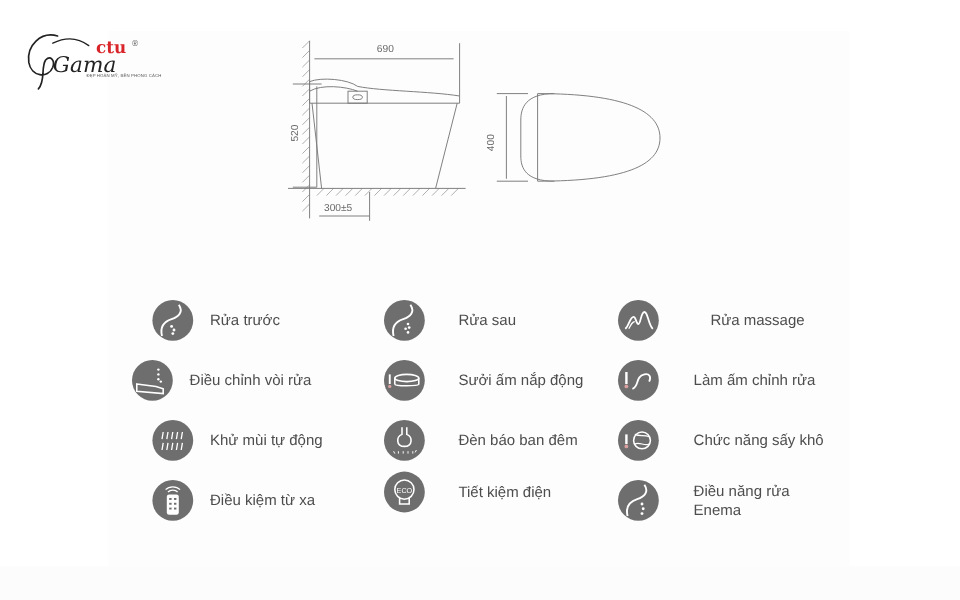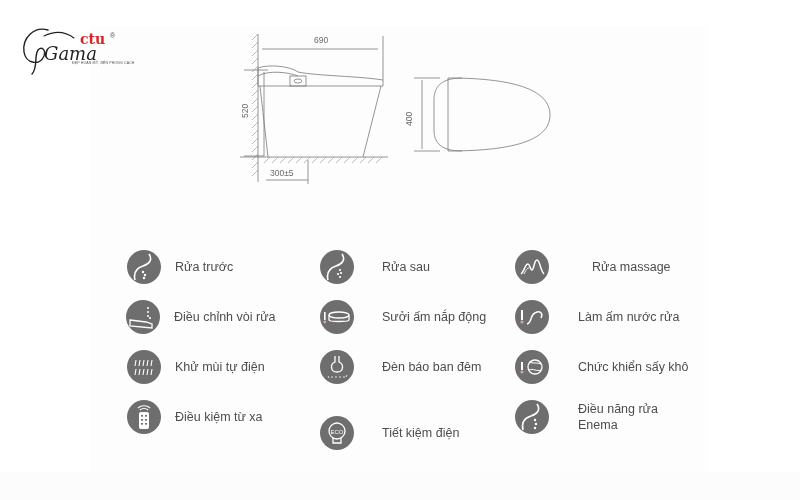--- a/index.html
+++ b/index.html
@@ -134,21 +134,21 @@
 <div class="feature" style="left:515px; top:250px;">
   <div class="icon">
     <svg width="34" height="34" viewBox="0 0 34 34">
         <path d="M6 24 C9 22 10 14 13 14 C15 14 15 20 17 20 C19 20 19 10 22 10 C25 10 25 20 29 24" fill="none" stroke="#fff" stroke-width="1.5"></path>
         <path d="M9 24 C11 20 12 18 14 18" fill="none" stroke="#fff" stroke-width="1"></path>
       </svg>
   </div>
   <span class="label" style="left:77px; top:9px;">Rửa massage</span>
 </div>
 
-<div class="feature" style="left:126px; top:300px;">
+<div class="feature" style="left:110px; top:300px;">
   <div class="icon">
     <svg width="34" height="34" viewBox="0 0 34 34">
         <path d="M4 20 L20 22 L26 24 L26 28 L4 26 Z" fill="none" stroke="#fff" stroke-width="1.3"></path>
         <circle cx="22" cy="8" r="1" fill="#fff"></circle>
         <circle cx="22" cy="12" r="1" fill="#fff"></circle>
         <circle cx="22" cy="16" r="1" fill="#fff"></circle>
         <circle cx="24" cy="18" r="1" fill="#fff"></circle>
       </svg>
   </div>
   <span class="label" style="left:48px; top:9px;">Điều chỉnh vòi rửa</span>
@@ -165,33 +165,33 @@
   <span class="label" style="left:62px; top:9px;">Sưởi ấm nắp động</span>
 </div>
 <div class="feature" style="left:515px; top:300px;">
   <div class="icon">
     <svg width="34" height="34" viewBox="0 0 34 34">
         <rect x="6" y="10" width="2" height="10" fill="#fff"></rect>
         <circle cx="7" cy="22" r="1.6" fill="#d9a0a0"></circle>
         <path d="M12 24 C18 22 14 14 22 12 C26 11 28 14 26 18" fill="none" stroke="#fff" stroke-width="1.5"></path>
       </svg>
   </div>
-  <span class="label" style="left:63px; top:9px;">Làm ấm nước rửa</span>
+  <span class="label" style="left:63px; top:9px;">Làm ấm chỉnh rửa</span>
 </div>
 
 <div class="feature" style="left:127px; top:350px;">
   <div class="icon">
     <svg width="34" height="34" viewBox="0 0 34 34">
         <g stroke="#fff" stroke-width="1.1">
           <path d="M9 10 L8 16 M13 10 L12 16 M17 10 L16 16 M21 10 L20 16 M25 10 L24 16"></path>
           <path d="M9 19 L8 25 M13 19 L12 25 M17 19 L16 25 M21 19 L20 25 M25 19 L24 25"></path>
         </g>
       </svg>
   </div>
-  <span class="label" style="left:48px; top:9px;">Khử mùi tự điện</span>
+  <span class="label" style="left:48px; top:9px;">Khử mùi tự động</span>
 </div>
 <div class="feature" style="left:320px; top:350px;">
   <div class="icon">
     <svg width="34" height="34" viewBox="0 0 34 34">
         <path d="M15 6 L15 12 C10 14 10 22 17 22 C24 22 24 14 19 12 L19 6" fill="none" stroke="#fff" stroke-width="1.3"></path>
         <g stroke="#fff" stroke-width="0.8">
           <path d="M8 26 L9 28 M12 26 L12 28 M16 26 L16 28 M20 26 L20 28 M24 26 L24 28 M27 25 L26 27"></path>
         </g>
       </svg>
   </div>
@@ -199,41 +199,41 @@
 </div>
 <div class="feature" style="left:515px; top:350px;">
   <div class="icon">
     <svg width="34" height="34" viewBox="0 0 34 34">
         <rect x="6" y="12" width="2" height="8" fill="#fff"></rect>
         <circle cx="7" cy="22" r="1.6" fill="#d9a0a0"></circle>
         <circle cx="20" cy="17" r="7" fill="none" stroke="#fff" stroke-width="1.3"></circle>
         <path d="M14 12 C18 14 22 12 26 14 M14 20 C18 18 22 22 26 20" fill="none" stroke="#fff" stroke-width="1"></path>
       </svg>
   </div>
-  <span class="label" style="left:63px; top:9px;">Chức khiển sấy khô</span>
+  <span class="label" style="left:63px; top:9px;">Chức năng sấy khô</span>
 </div>
 
 <div class="feature" style="left:127px; top:400px;">
   <div class="icon">
     <svg width="34" height="34" viewBox="0 0 34 34">
         <path d="M11 8 C14 5 20 5 23 8 M13 10 C15 8 19 8 21 10" fill="none" stroke="#fff" stroke-width="1.1"></path>
         <rect x="12" y="12" width="10" height="17" rx="2" fill="#fff"></rect>
         <g fill="#6e6e6e">
           <rect x="14" y="15" width="2" height="1.6"></rect>
           <rect x="18" y="15" width="2" height="1.6"></rect>
           <rect x="14" y="19" width="2" height="1.6"></rect>
           <rect x="18" y="19" width="2" height="1.6"></rect>
           <rect x="14" y="23" width="2" height="1.6"></rect>
           <rect x="18" y="23" width="2" height="1.6"></rect>
         </g>
       </svg>
   </div>
   <span class="label" style="left:48px; top:9px;">Điều kiệm từ xa</span>
 </div>
-<div class="feature" style="left:320px; top:416px;">
+<div class="feature" style="left:320px; top:393px;">
   <div class="icon">
     <svg width="34" height="34" viewBox="0 0 34 34">
         <circle cx="17" cy="15" r="8" fill="none" stroke="#fff" stroke-width="1.3"></circle>
         <path d="M13 22 L13 27 L21 27 L21 22" fill="none" stroke="#fff" stroke-width="1.3"></path>
         <text x="17" y="17.5" text-anchor="middle" font-family="Liberation Sans, sans-serif" font-size="6" fill="#fff">ECO</text>
       </svg>
   </div>
   <span class="label" style="left:62px; top:9px;">Tiết kiệm điện</span>
 </div>
 <div class="feature" style="left:515px; top:400px;">

